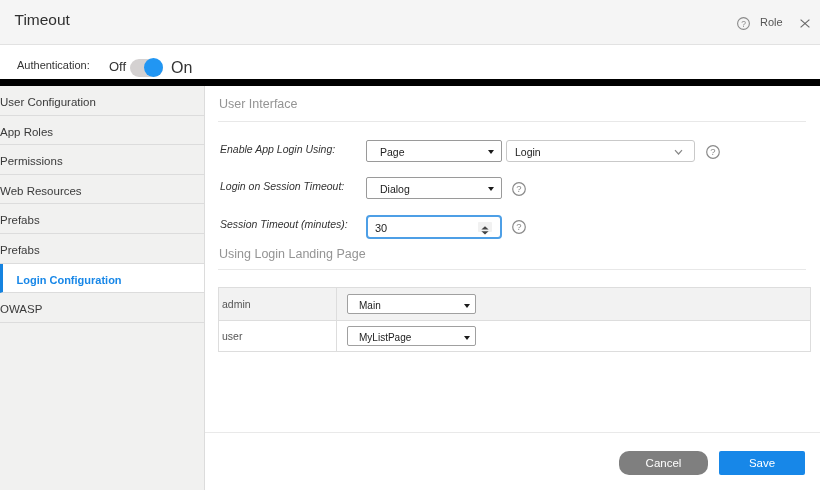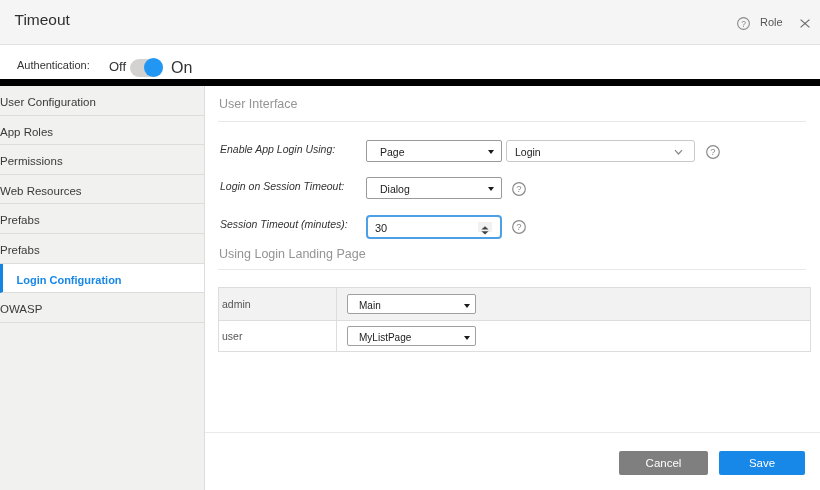--- a/index.html
+++ b/index.html
@@ -60,21 +60,21 @@
 #tbl td { border:1px solid #ddd; padding:0 3px; color:#555; font-size:10.5px; }
 #tbl tr.r1 td { background:#f2f2f2; height:33px;margin-top:26px; }
 #tbl tr.r2 td { background:#fff; height:31px; }
 .tsel { position:relative; width:129px; height:20px; background:#fff; border:1px solid #a0a0a0; border-radius:2px; font-size:10px; color:#222; margin-left:7px; }
 .tsel .txt { position:absolute; left:11px; top:5px; }
 .tsel .tri { right:5px; top:9px; }
 
 
 #footline { left:205px; top:432px; width:615px; height:1px; background:#e9e9e9; }
 .btn { height:24px; border-radius:2px; color:#fff; font-size:11.5px; text-align:center; line-height:24px; }
-#cancel { left:619px; top:451px; width:89px; background:#7f7f7f; }
+#cancel { left:619px; top:451px; width:89px; background:#7f7f7f;border-radius:10px; }
 #save { left:719px; top:451px; width:86px; background:#1787e8; }
 </style>
 </head>
 <body>
 <div id="page">
   <div id="header" class="abs"></div>
   <div id="title" class="abs">Timeout</div>
   <div id="qtop" class="abs">
       <svg width="13" height="13" viewBox="0 0 13 13">
         <circle cx="6.5" cy="6.5" r="5.9" fill="none" stroke="#8a8a8a" stroke-width="1.1"></circle>

